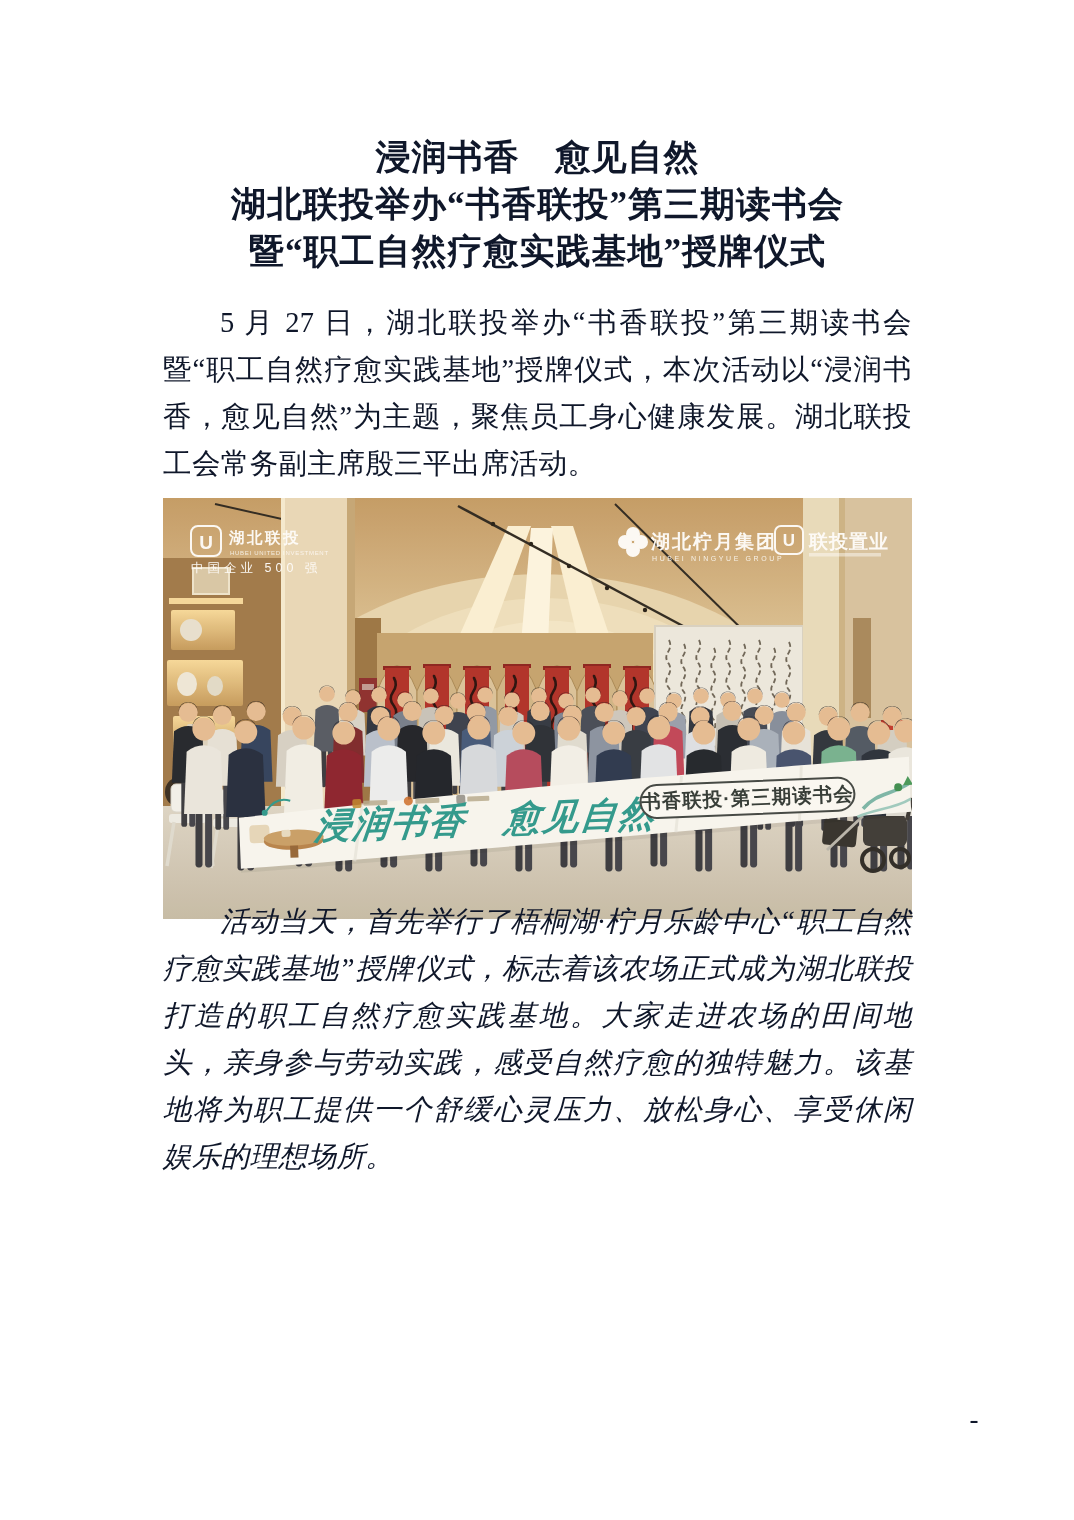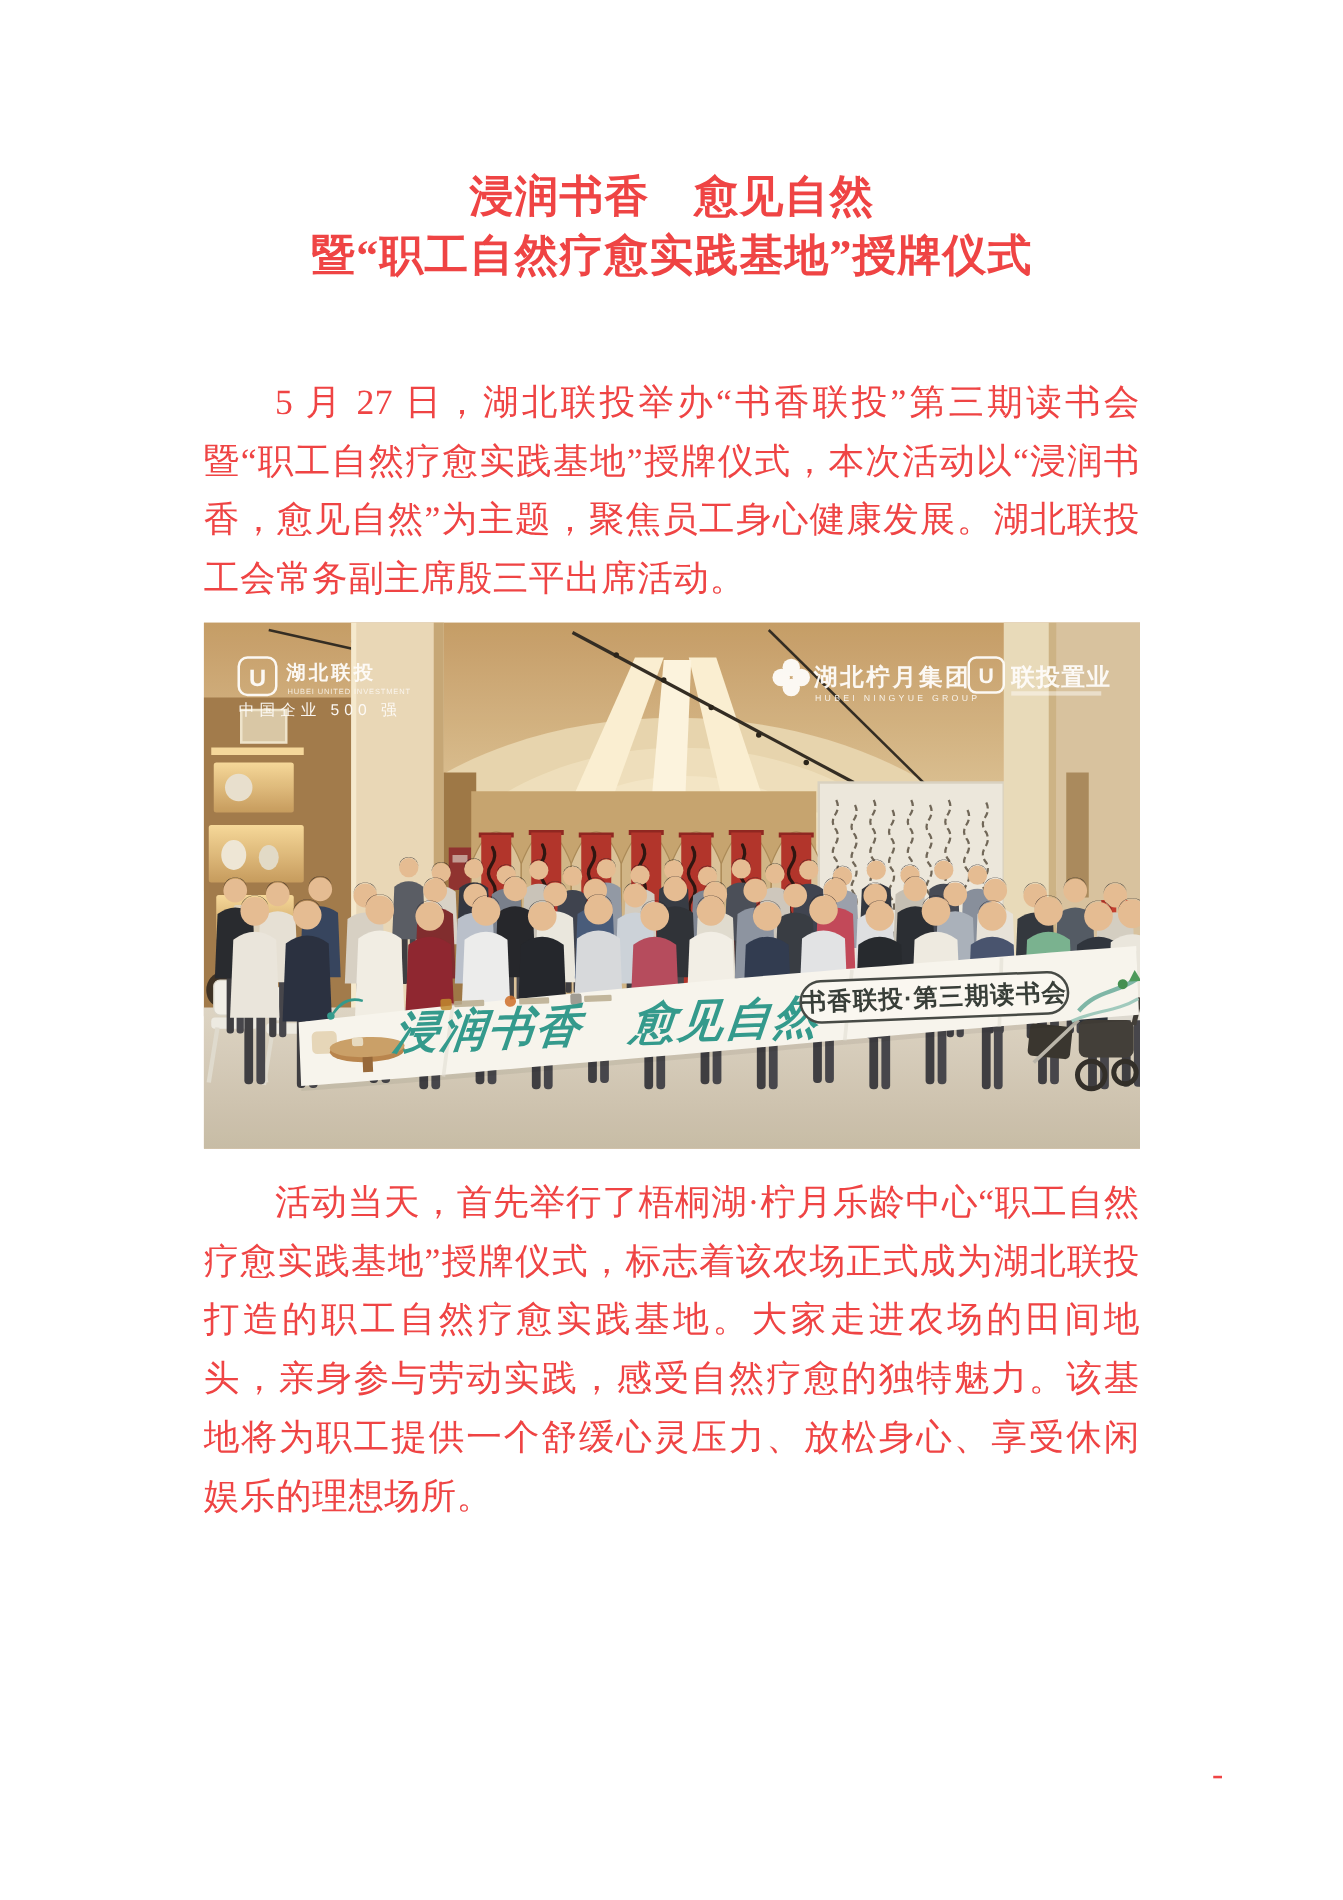--- a/index.html
+++ b/index.html
@@ -1,45 +1,46 @@
 <!DOCTYPE html>
 <html><head>
 <meta charset="utf-8">
 <style>
   html,body{margin:0;padding:0;background:#ffffff;}
   .page{
     position:relative;width:980px;height:1520px;background:#ffffff;overflow:hidden;
-    font-family:"Liberation Serif","DejaVu Serif",serif;color:#ef4444;
+    font-family:"Liberation Serif","DejaVu Serif",serif;color:#0f172a;
   }
   .title{
     position:absolute;left:163px;top:134px;width:749px;
     text-align:center;font-weight:bold;font-size:35px;line-height:47px;
     letter-spacing:1px;
   }
   .para{
     position:absolute;left:163px;width:749px;margin:0;
     font-size:28.5px;line-height:47px;letter-spacing:0.4px;
     text-align:justify;text-justify:inter-character;text-indent:2em;
   }
   #para1{top:299px;}
-  #para2{top:939px;}
+  #para2{top:898px;font-style:italic;}
   .photo-wrap{position:absolute;left:163px;top:498px;width:749px;height:421px;margin:0;}
   .photo-wrap svg{display:block;}
   .page-number{
     position:absolute;left:0;top:1404px;width:1074px;text-align:right;
     font-size:27px;letter-spacing:5px;word-spacing:8px;
   }
 </style>
 </head>
 <body>
 
 <div class="page">
 
   <div class="title">
     <div>浸润书香　愈见自然</div>
+    <div>湖北联投举办“书香联投”第三期读书会</div>
     <div>暨“职工自然疗愈实践基地”授牌仪式</div>
   </div>
 
   <p class="para" id="para1">5 月 27 日，湖北联投举办“书香联投”第三期读书会暨“职工自然疗愈实践基地”授牌仪式，本次活动以“浸润书香，愈见自然”为主题，聚焦员工身心健康发展。湖北联投工会常务副主席殷三平出席活动。</p>
 
   <figure class="photo-wrap">
     <svg width="749" height="421" viewBox="0 0 749 421" xmlns="http://www.w3.org/2000/svg">
       <defs>
         <linearGradient id="gFloor" x1="0" y1="0" x2="0" y2="1">
           <stop offset="0" stop-color="#ddd6c8"></stop>

